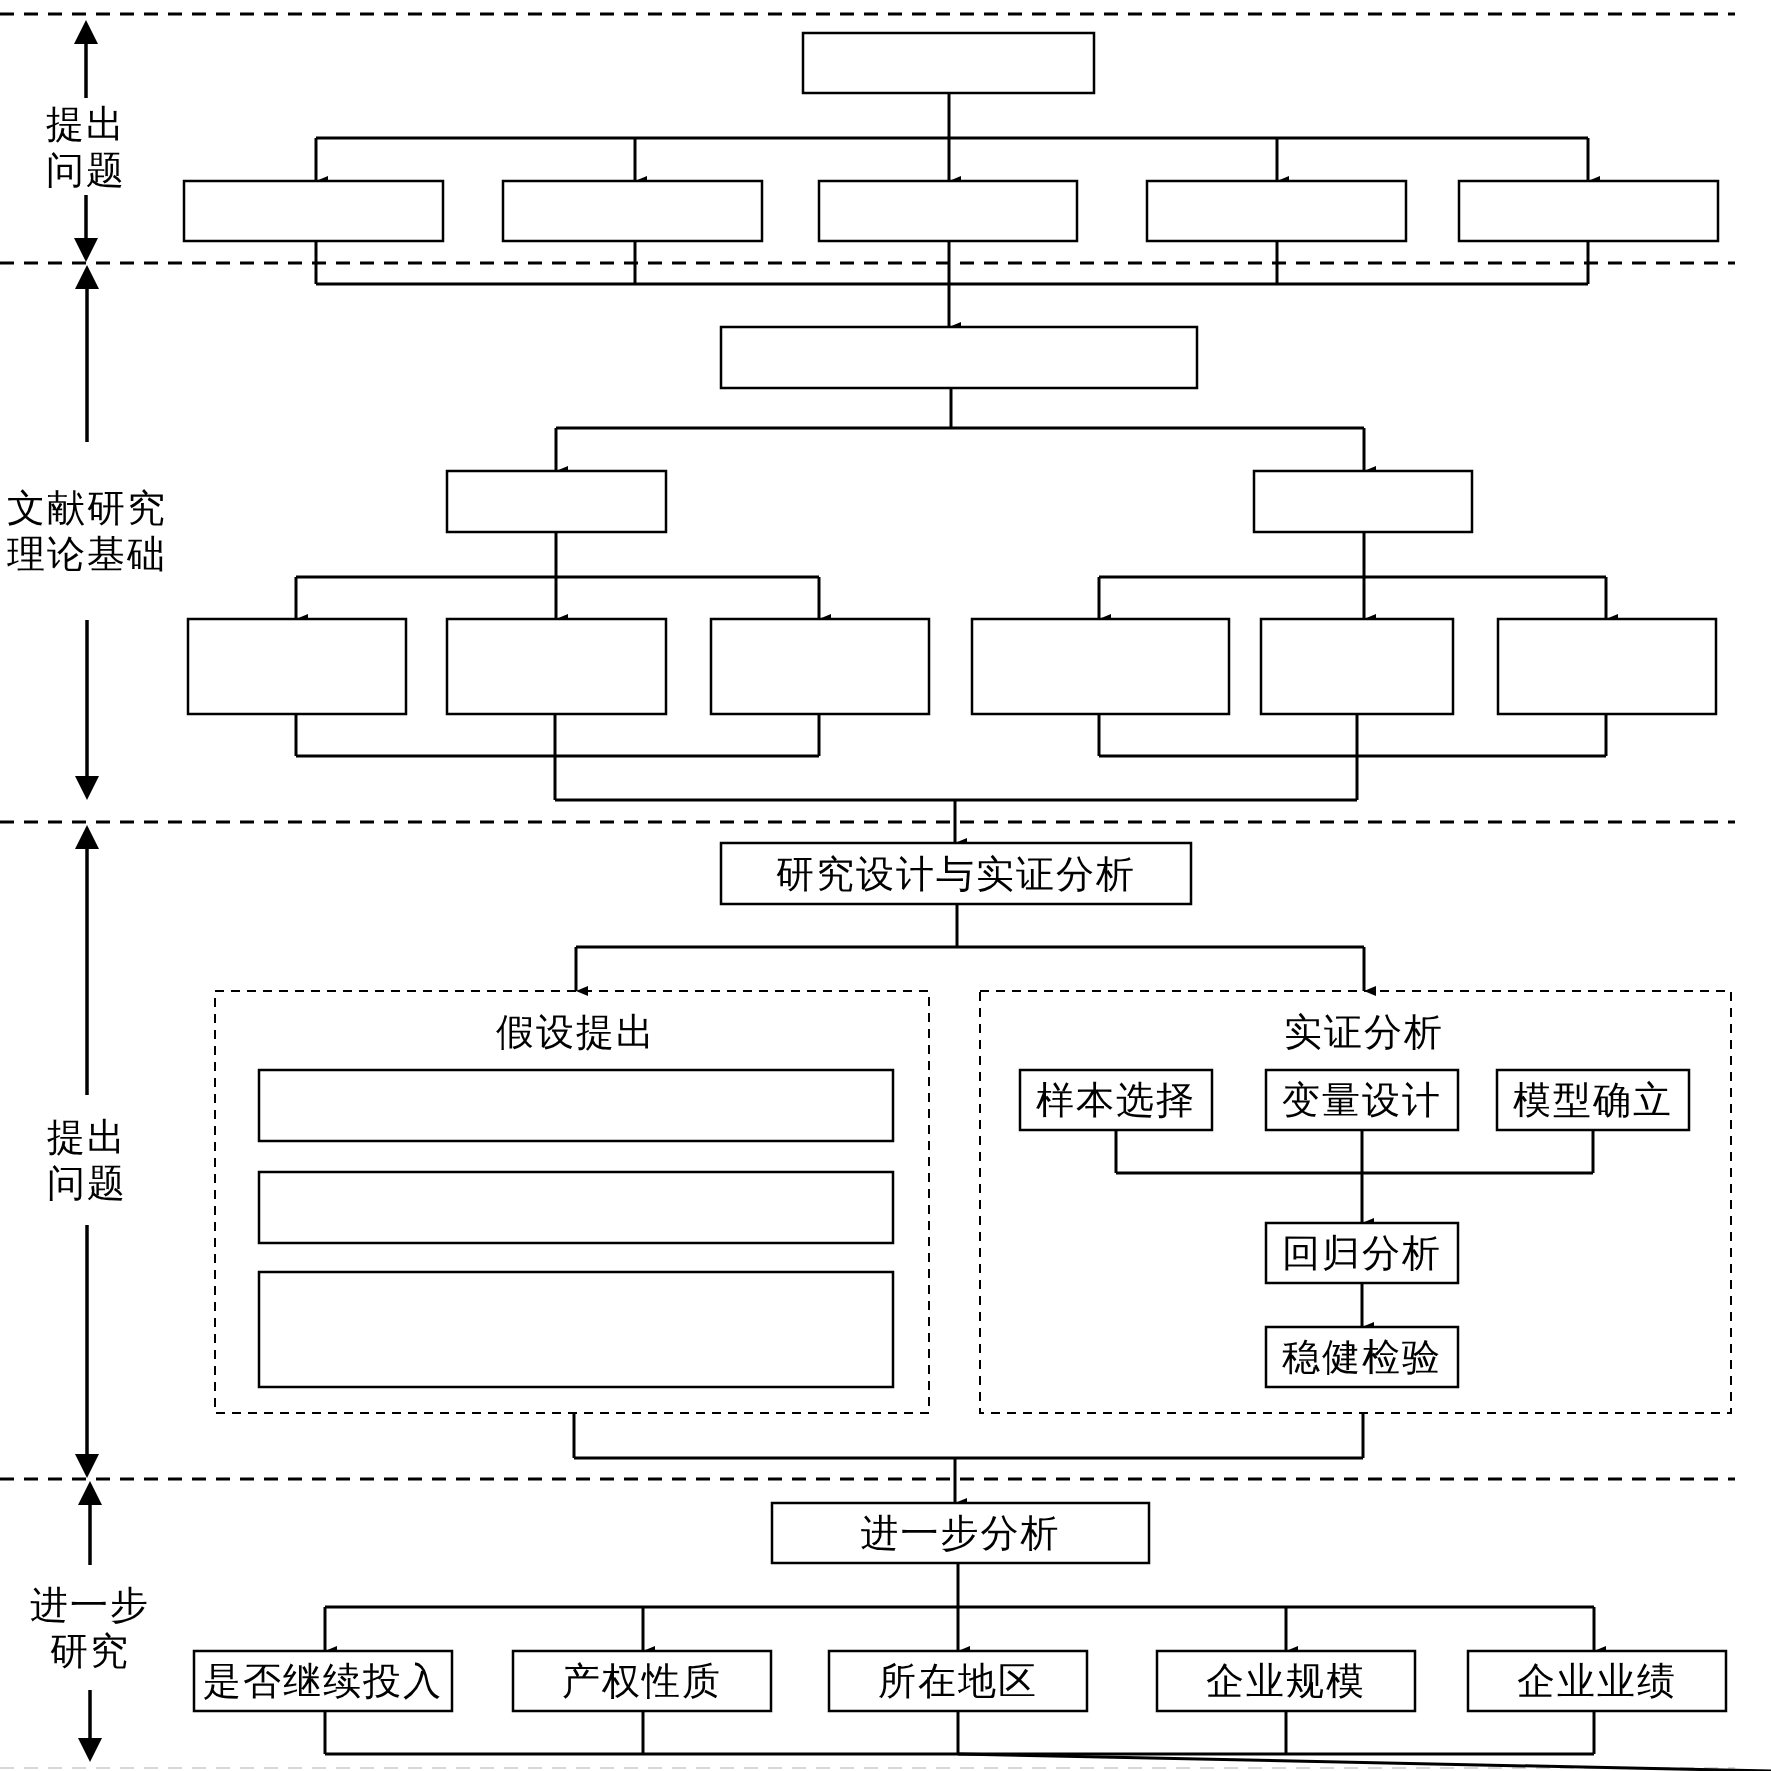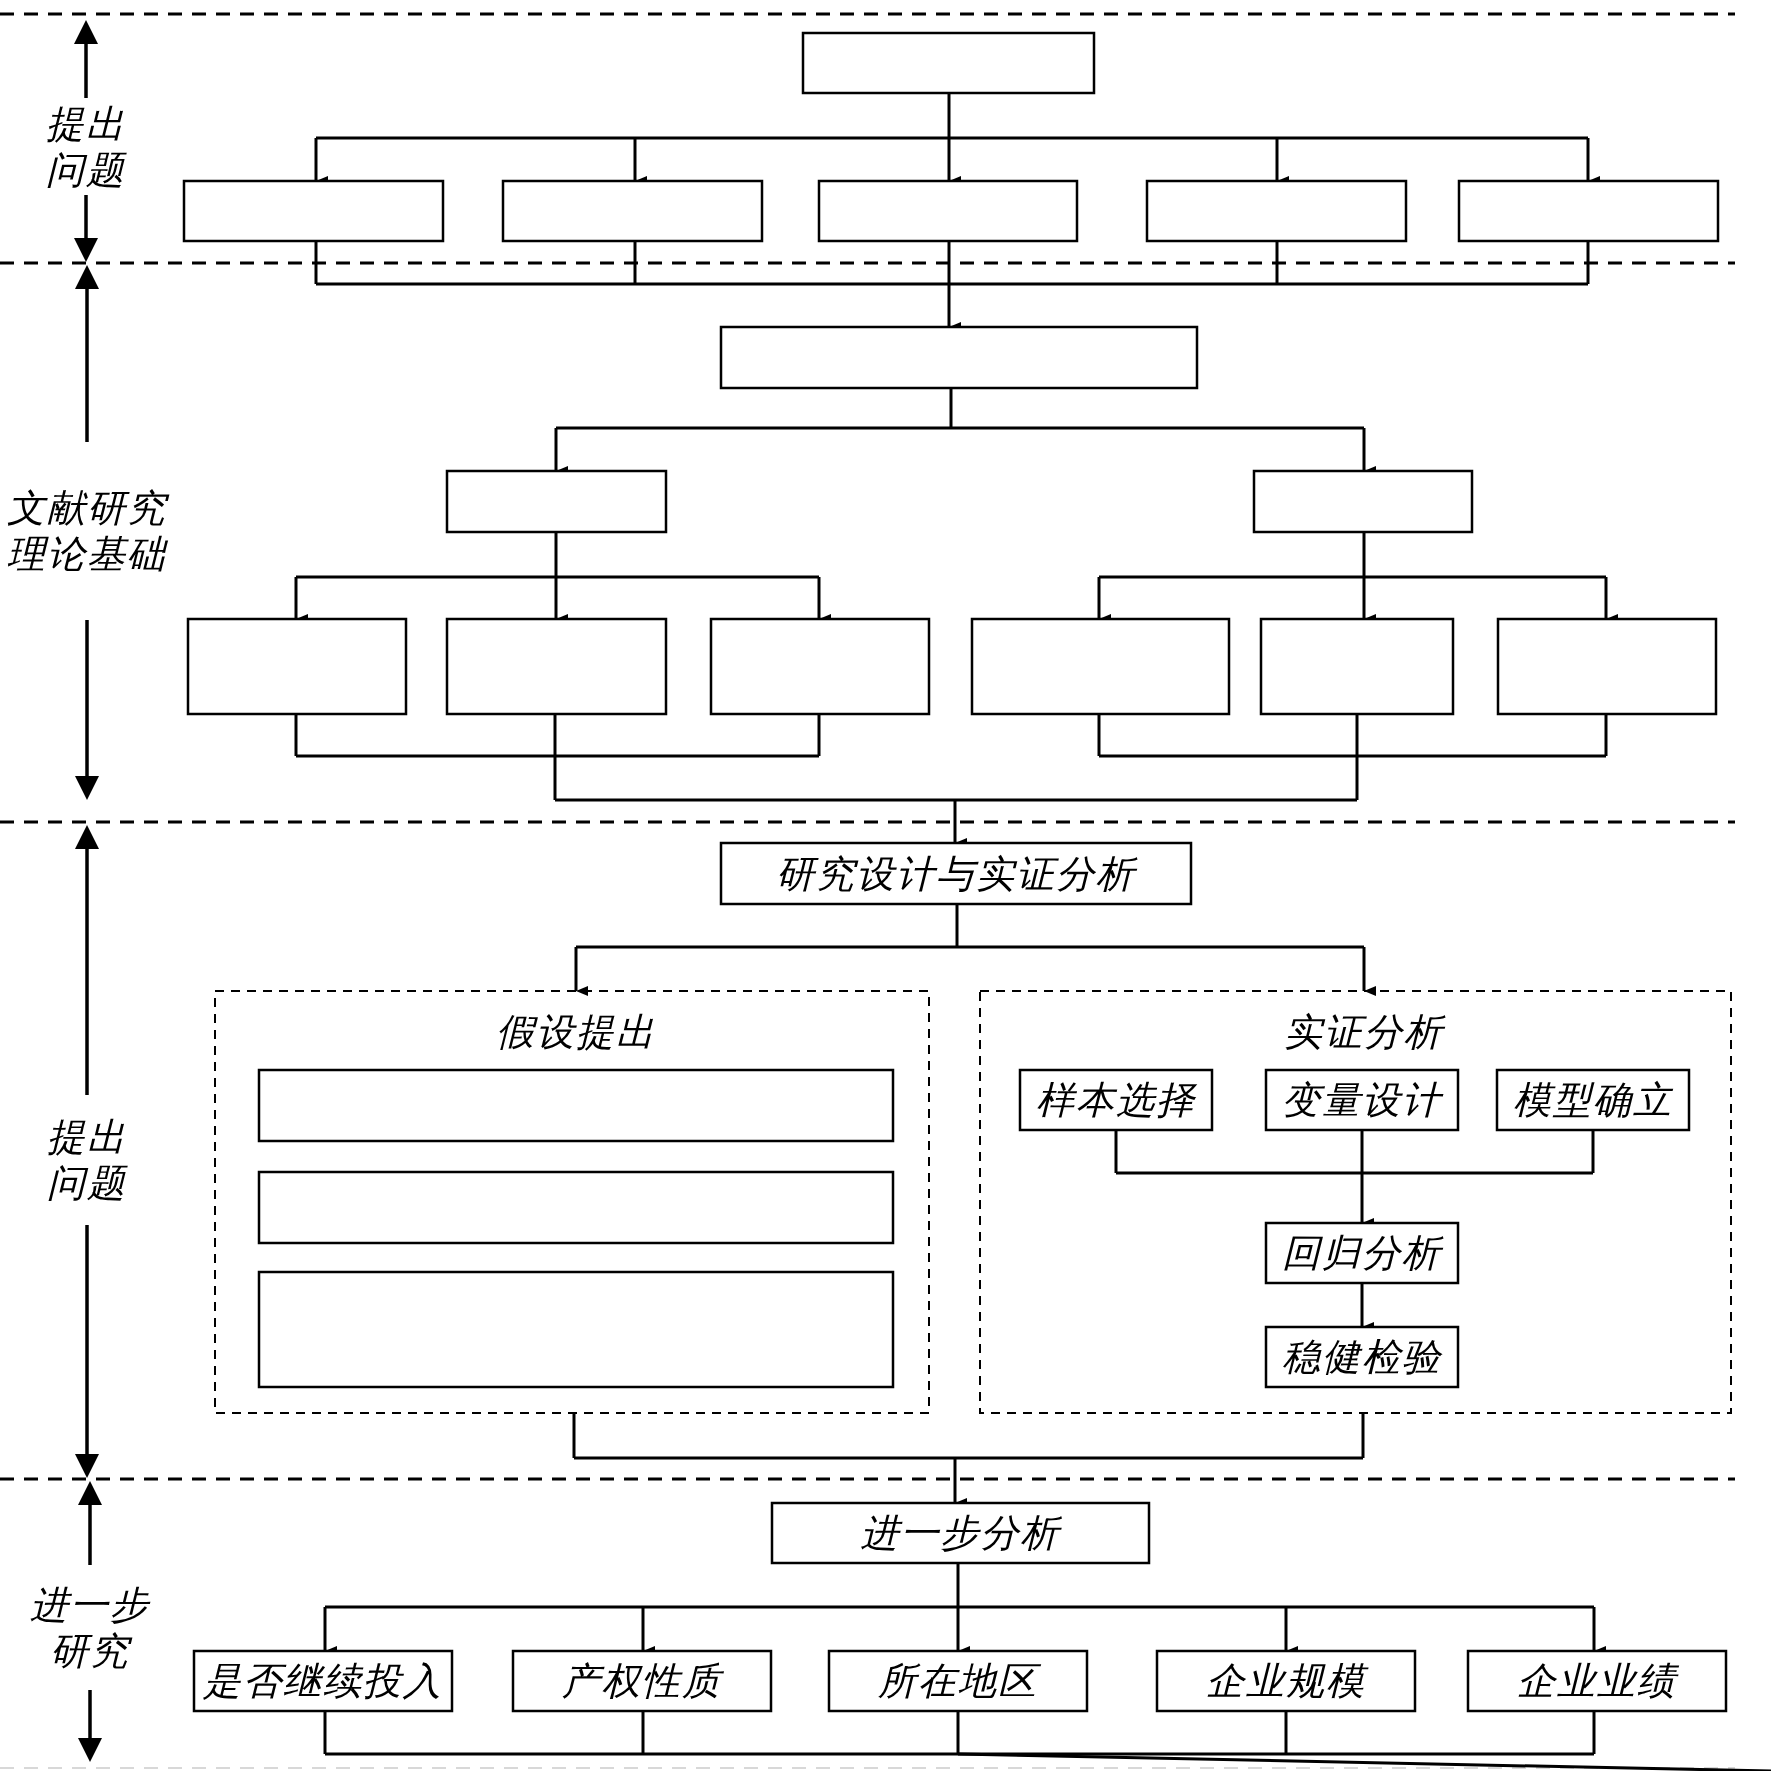--- a/index.html
+++ b/index.html
@@ -1,17 +1,17 @@
 <!DOCTYPE html>
 <html><head>
 <meta charset="utf-8">
 <style>
   html, body { margin: 0; padding: 0; background: #ffffff; }
   body { width: 1771px; height: 1771px; overflow: hidden; }
-  #canvas { position: absolute; left: 0; top: 0; width: 1771px; height: 1392px; font-style: italic; }
+  #canvas { position: absolute; left: 0; top: 0; width: 1771px; height: 1392px; }
   svg text { font-family: "DejaVu Serif", "Liberation Serif", serif; fill: #000; }
   .lbl { font-size: 38px; letter-spacing: 2px; }
   .side { font-size: 38px; letter-spacing: 2px; }
 </style>
 </head>
 <body>
 
 <div id="canvas">
 <svg width="1771" height="1771" viewBox="0 0 1771 1771" xmlns="http://www.w3.org/2000/svg">
   <defs>

